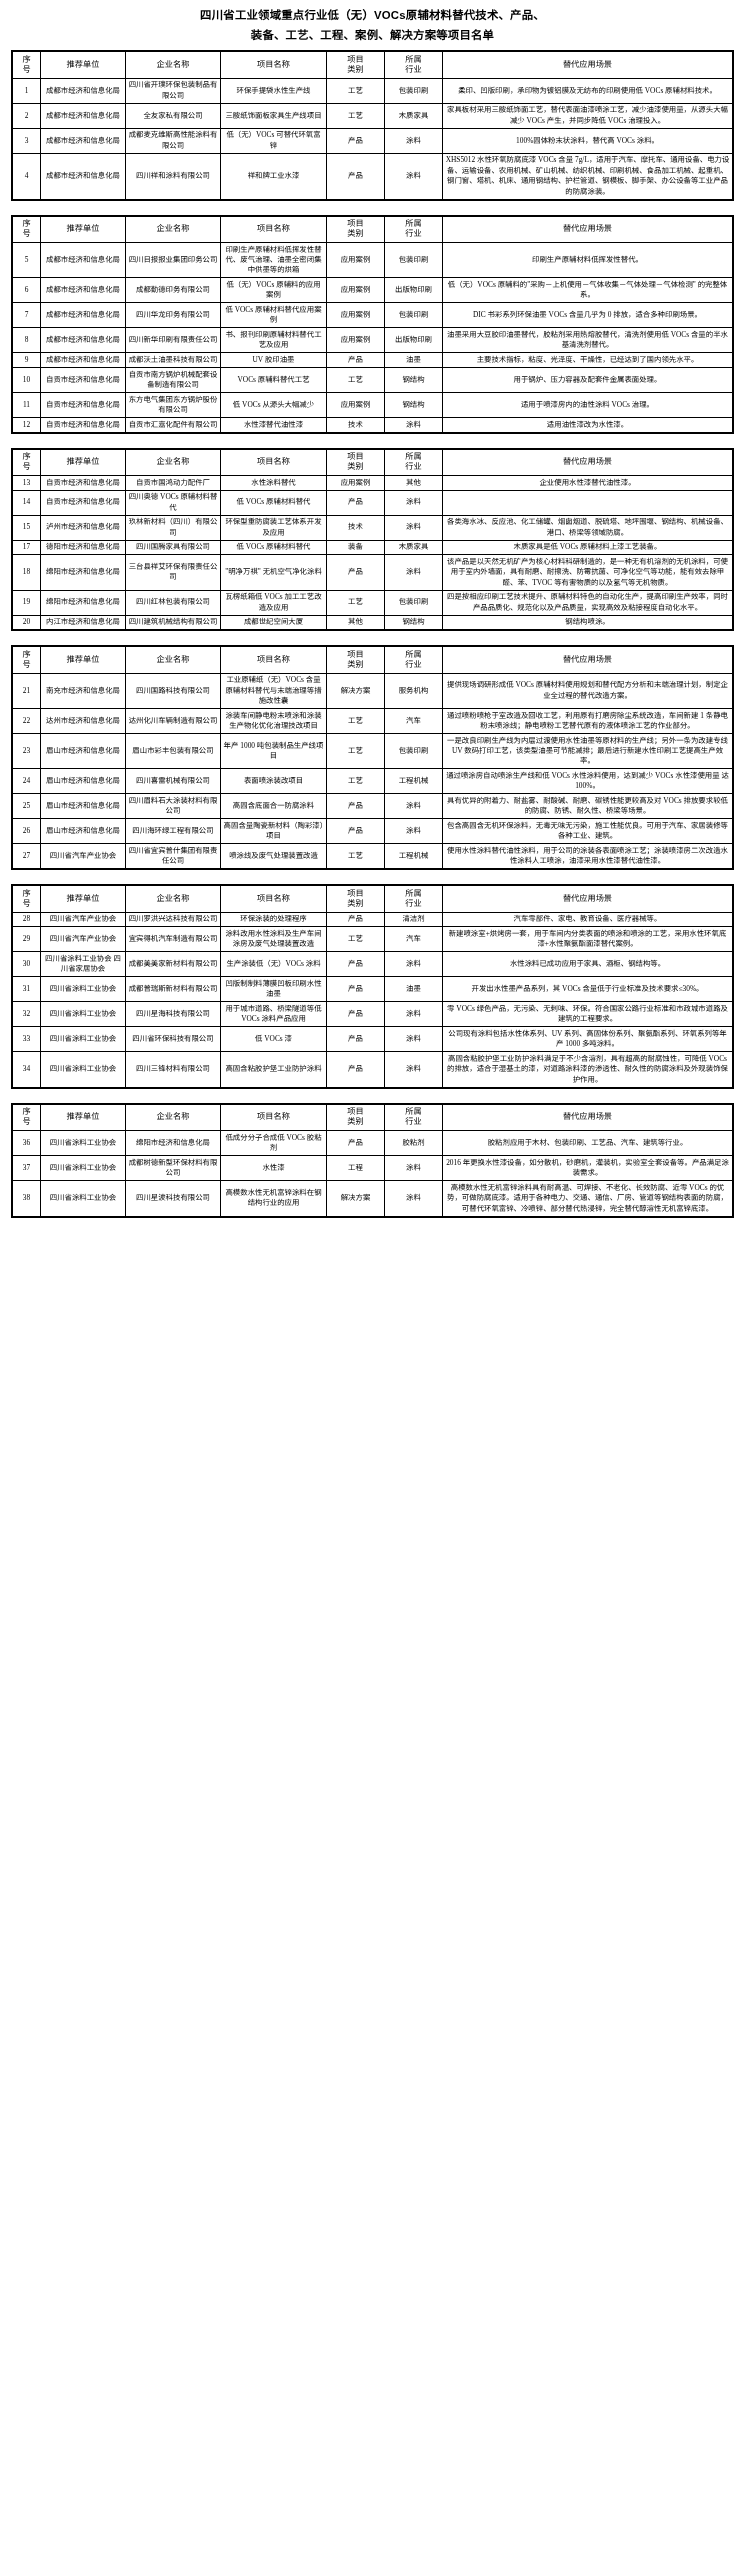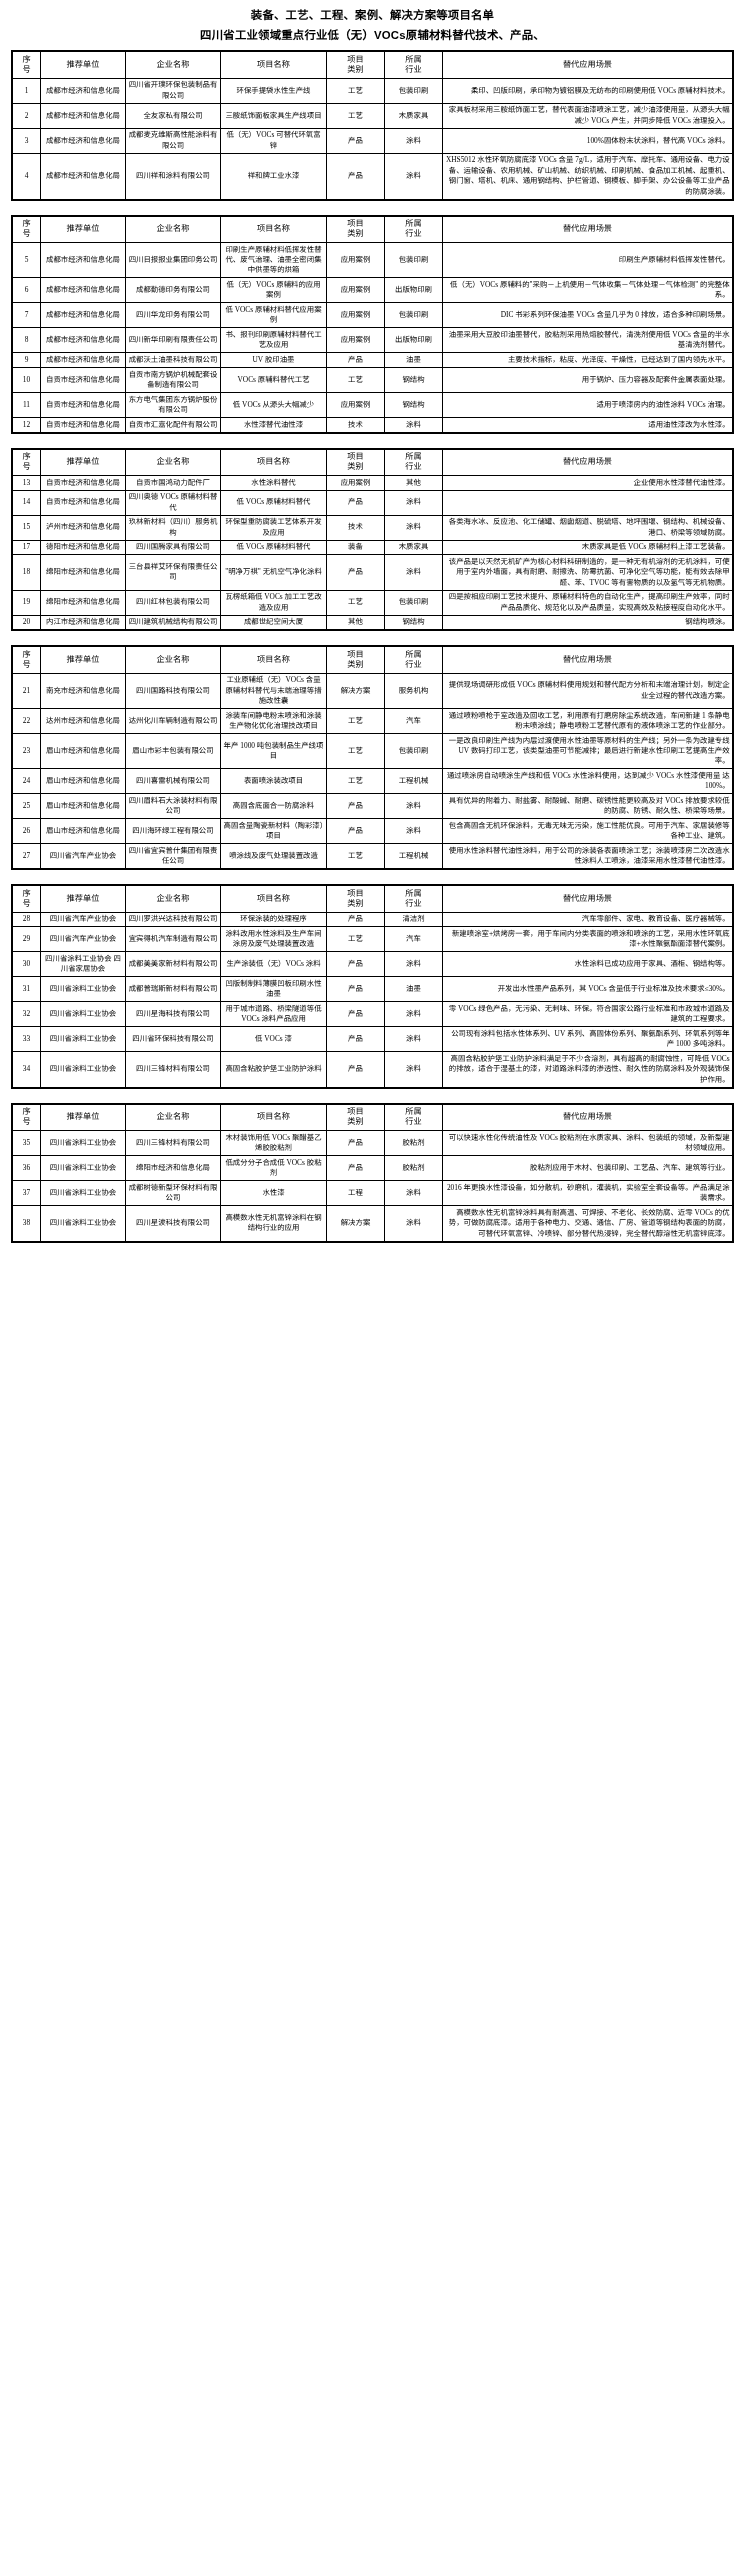--- a/index.html
+++ b/index.html
@@ -66,34 +66,34 @@
   col.c-ent   { width: 95px; }
   col.c-proj  { width: 106px; }
   col.c-cat   { width: 58px; }
   col.c-ind   { width: 58px; }
   col.c-scene { width: auto; }
 
   td.idx, td.unit, td.ent, td.proj, td.cat, td.ind {
     text-align: center;
   }
   td.scene {
-    text-align: right;
+    text-align: center;
     padding-left: 4px;
     padding-right: 3.2px;
   }
   .hdr-two { display: block; }
 </style>
 </head>
 <body>
 
 <div class="page">
 
   <div class="doc-title">
+    <span class="ln">四川省工业领域重点行业低（无）VOCs原辅材料替代技术、产品、</span>
     <span class="ln">装备、工艺、工程、案例、解决方案等项目名单</span>
-    <span class="ln">四川省工业领域重点行业低（无）VOCs原辅材料替代技术、产品、</span>
   </div>
 
   <div id="blocks-container">
       <div class="block first">
         <table class="tbl">
           <colgroup>
             <col class="c-idx">
             <col class="c-unit">
             <col class="c-ent">
             <col class="c-proj">
@@ -314,21 +314,21 @@
               <td class="unit">自贡市经济和信息化局</td>
               <td class="ent">四川奥德 VOCs 原辅材料替代</td>
               <td class="proj">低 VOCs 原辅材料替代</td>
               <td class="cat">产品</td>
               <td class="ind">涂料</td>
               <td class="scene"></td>
             </tr>
             <tr>
               <td class="idx">15</td>
               <td class="unit">泸州市经济和信息化局</td>
-              <td class="ent">玖林新材料（四川）服务机构</td>
+              <td class="ent">玖林新材料（四川）有限公司</td>
               <td class="proj">环保型重防腐装工艺体系开发及应用</td>
               <td class="cat">技术</td>
               <td class="ind">涂料</td>
               <td class="scene">各类海水冰、反应池、化工储罐、烟囱烟道、脱硫塔、地坪围堰、钢结构、机械设备、港口、桥梁等领域防腐。</td>
             </tr>
             <tr>
               <td class="idx">17</td>
               <td class="unit">德阳市经济和信息化局</td>
               <td class="ent">四川国腾家具有限公司</td>
               <td class="proj">低 VOCs 原辅材料替代</td>
@@ -588,29 +588,20 @@
               </th>
               <th>
                 <span class="hdr-two">所属</span>
                 <span class="hdr-two">行业</span>
               </th>
               <th>替代应用场景</th>
             </tr>
           </thead>
           <tbody>
             <tr>
-              <td class="idx">35</td>
-              <td class="unit">四川省涂料工业协会</td>
-              <td class="ent">四川三锋材料有限公司</td>
-              <td class="proj">木材装饰用低 VOCs 聚醋基乙烯胶胶粘剂</td>
-              <td class="cat">产品</td>
-              <td class="ind">胶粘剂</td>
-              <td class="scene">可以快速水性化传统油性及 VOCs 胶粘剂在水质家具、涂料、包装纸的领域，及新型建材领域应用。</td>
-            </tr>
-            <tr>
               <td class="idx">36</td>
               <td class="unit">四川省涂料工业协会</td>
               <td class="ent">绵阳市经济和信息化局</td>
               <td class="proj">低成分分子合成低 VOCs 胶粘剂</td>
               <td class="cat">产品</td>
               <td class="ind">胶粘剂</td>
               <td class="scene">胶粘剂应用于木材、包装印刷、工艺品、汽车、建筑等行业。</td>
             </tr>
             <tr>
               <td class="idx">37</td>

